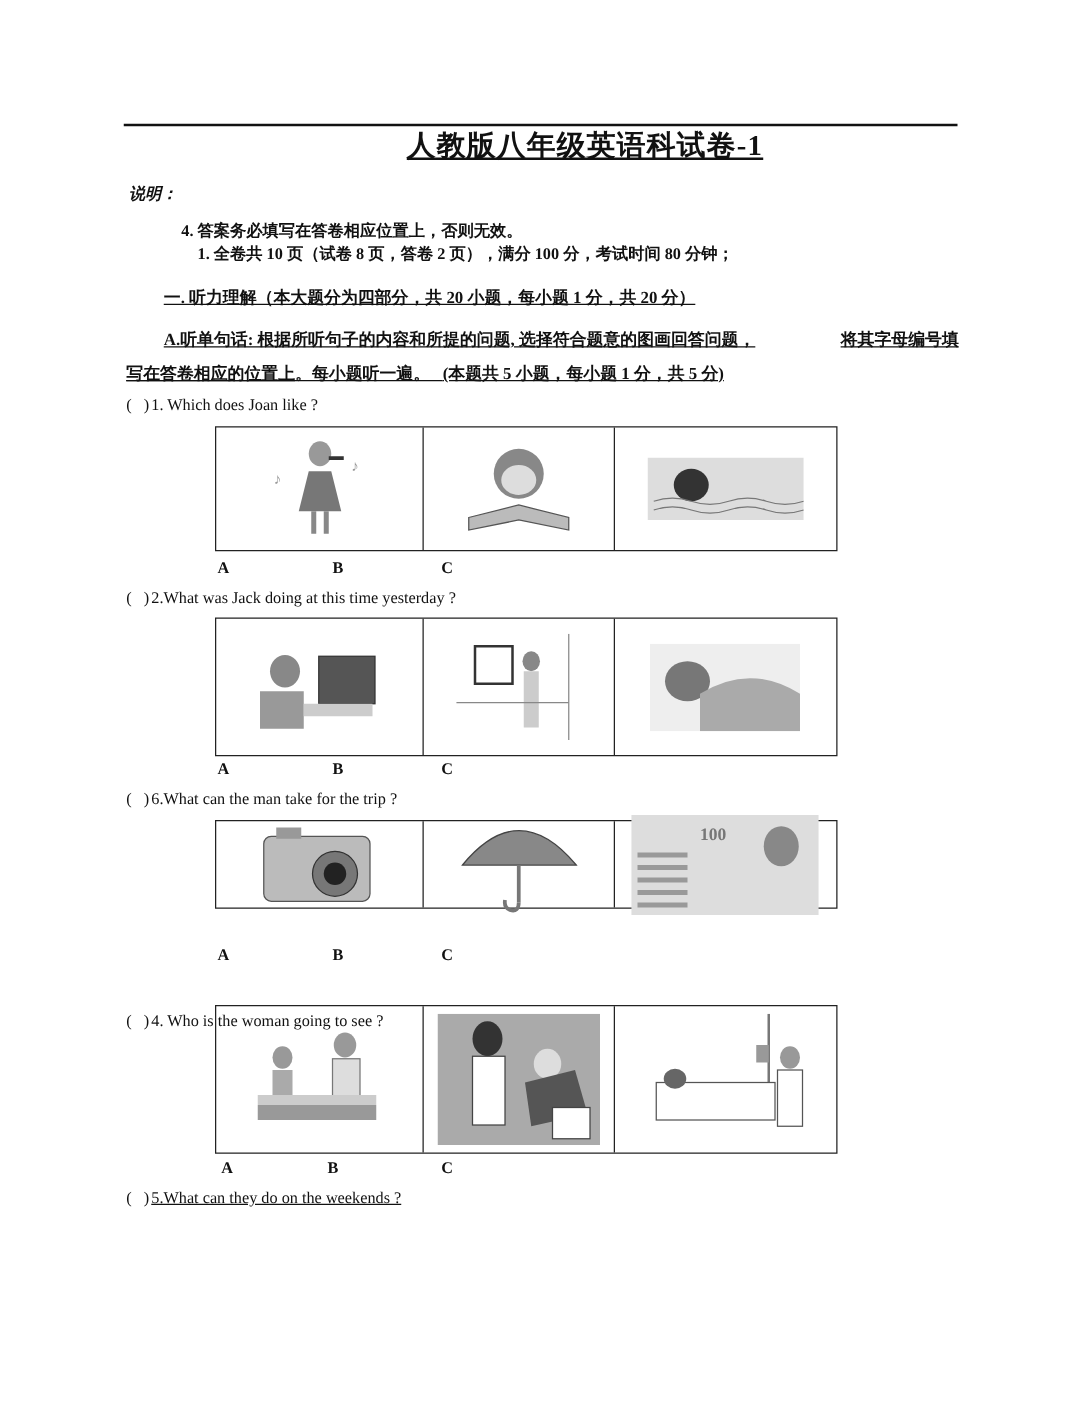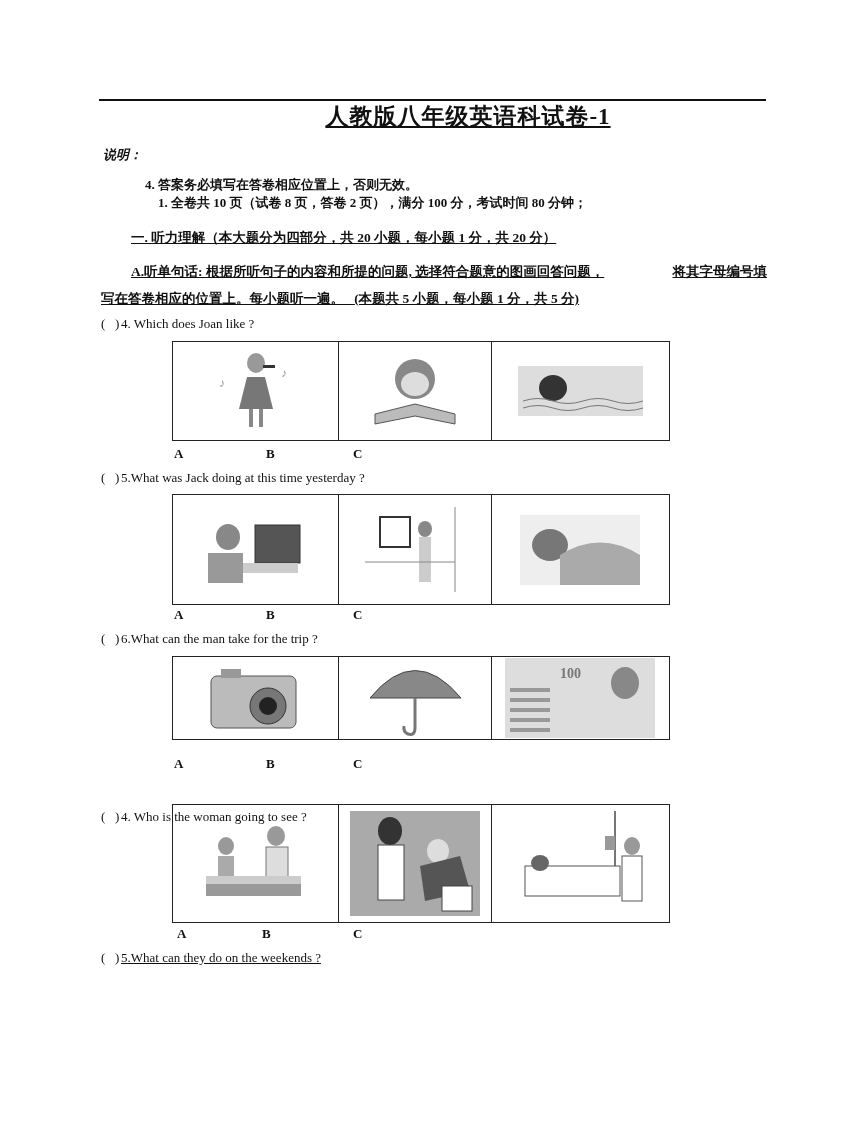--- a/index.html
+++ b/index.html
@@ -32,21 +32,21 @@
 
 <div class="p b" style="left:131px;top:263px;width:640px;">
   <span>A.听单句话: 根据所听句子的内容和所提的问题, 选择符合题意的图画回答问题，</span>
   <span class="u" style="position:absolute;right:4px;text-align:right;">将其字母编号填</span>
 </div>
 <div class="p b" style="left:101px;top:290px;">
   <span class="u">写在答卷相应的位置上</span><span>。每小题听一遍。</span>&nbsp;&nbsp;&nbsp;<span>(本题共 5 小题，每小题 1 分，共 5 分)</span>
 </div>
 
 <div class="q" style="top:316px;">
-  <span class="par">(&nbsp;&nbsp;&nbsp;)</span><span>4. Which does Joan like ?</span>
+  <span class="par">(&nbsp;&nbsp;&nbsp;)</span><span>1. Which does Joan like ?</span>
 </div>
 <div class="grid" style="top:341px;">
   <div class="cell" style="width:167px;">
     <svg width="90" height="85" viewBox="0 0 90 85">
         <ellipse cx="45" cy="14" rx="9" ry="10" fill="#999"></ellipse>
         <path d="M36 28 L54 28 L62 60 L28 60 Z" fill="#777"></path>
         <rect x="38" y="60" width="4" height="18" fill="#888"></rect>
         <rect x="48" y="60" width="4" height="18" fill="#888"></rect>
         <rect x="52" y="16" width="12" height="3" fill="#333"></rect>
         <text x="70" y="28" font-size="12" fill="#999">♪</text>
@@ -69,21 +69,21 @@
       </svg>
   </div>
 </div>
 <div class="labels" style="top:446px;">
   <span style="left:0">A</span>
   <span style="left:92px">B</span>
   <span style="left:179px">C</span>
 </div>
 
 <div class="q" style="top:470px;">
-  <span class="par">(&nbsp;&nbsp;&nbsp;)</span><span>5.What was  Jack doing at this time yesterday ?</span>
+  <span class="par">(&nbsp;&nbsp;&nbsp;)</span><span>2.What was  Jack doing at this time yesterday ?</span>
 </div>
 <div class="grid" style="top:494px;height:111px;">
   <div class="cell" style="width:167px;">
     <svg width="105" height="70" viewBox="0 0 105 70">
         <ellipse cx="25" cy="22" rx="12" ry="13" fill="#888"></ellipse>
         <rect x="5" y="38" width="35" height="30" fill="#999"></rect>
         <rect x="52" y="10" width="45" height="38" fill="#555" stroke="#333"></rect>
         <rect x="40" y="48" width="55" height="10" fill="#ccc"></rect>
       </svg>
   </div>
@@ -106,21 +106,21 @@
 </div>
 <div class="labels" style="top:607px;">
   <span style="left:0">A</span>
   <span style="left:92px">B</span>
   <span style="left:179px">C</span>
 </div>
 
 <div class="q" style="top:631px;">
   <span class="par">(&nbsp;&nbsp;&nbsp;)</span><span>6.What can the man take for the trip ?</span>
 </div>
-<div class="grid" style="top:656px;height:84px;">
+<div class="grid" style="top:656px;height:71px;">
   <div class="cell" style="width:167px;">
     <svg width="100" height="75" viewBox="0 0 100 75">
         <rect x="5" y="15" width="85" height="52" rx="6" fill="#bbb" stroke="#555"></rect>
         <rect x="15" y="8" width="20" height="9" fill="#999"></rect>
         <circle cx="62" cy="45" r="18" fill="#777" stroke="#333"></circle>
         <circle cx="62" cy="45" r="9" fill="#222"></circle>
       </svg>
   </div>
   <div class="cell" style="width:153px;">
     <svg width="95" height="80" viewBox="0 0 95 80">

